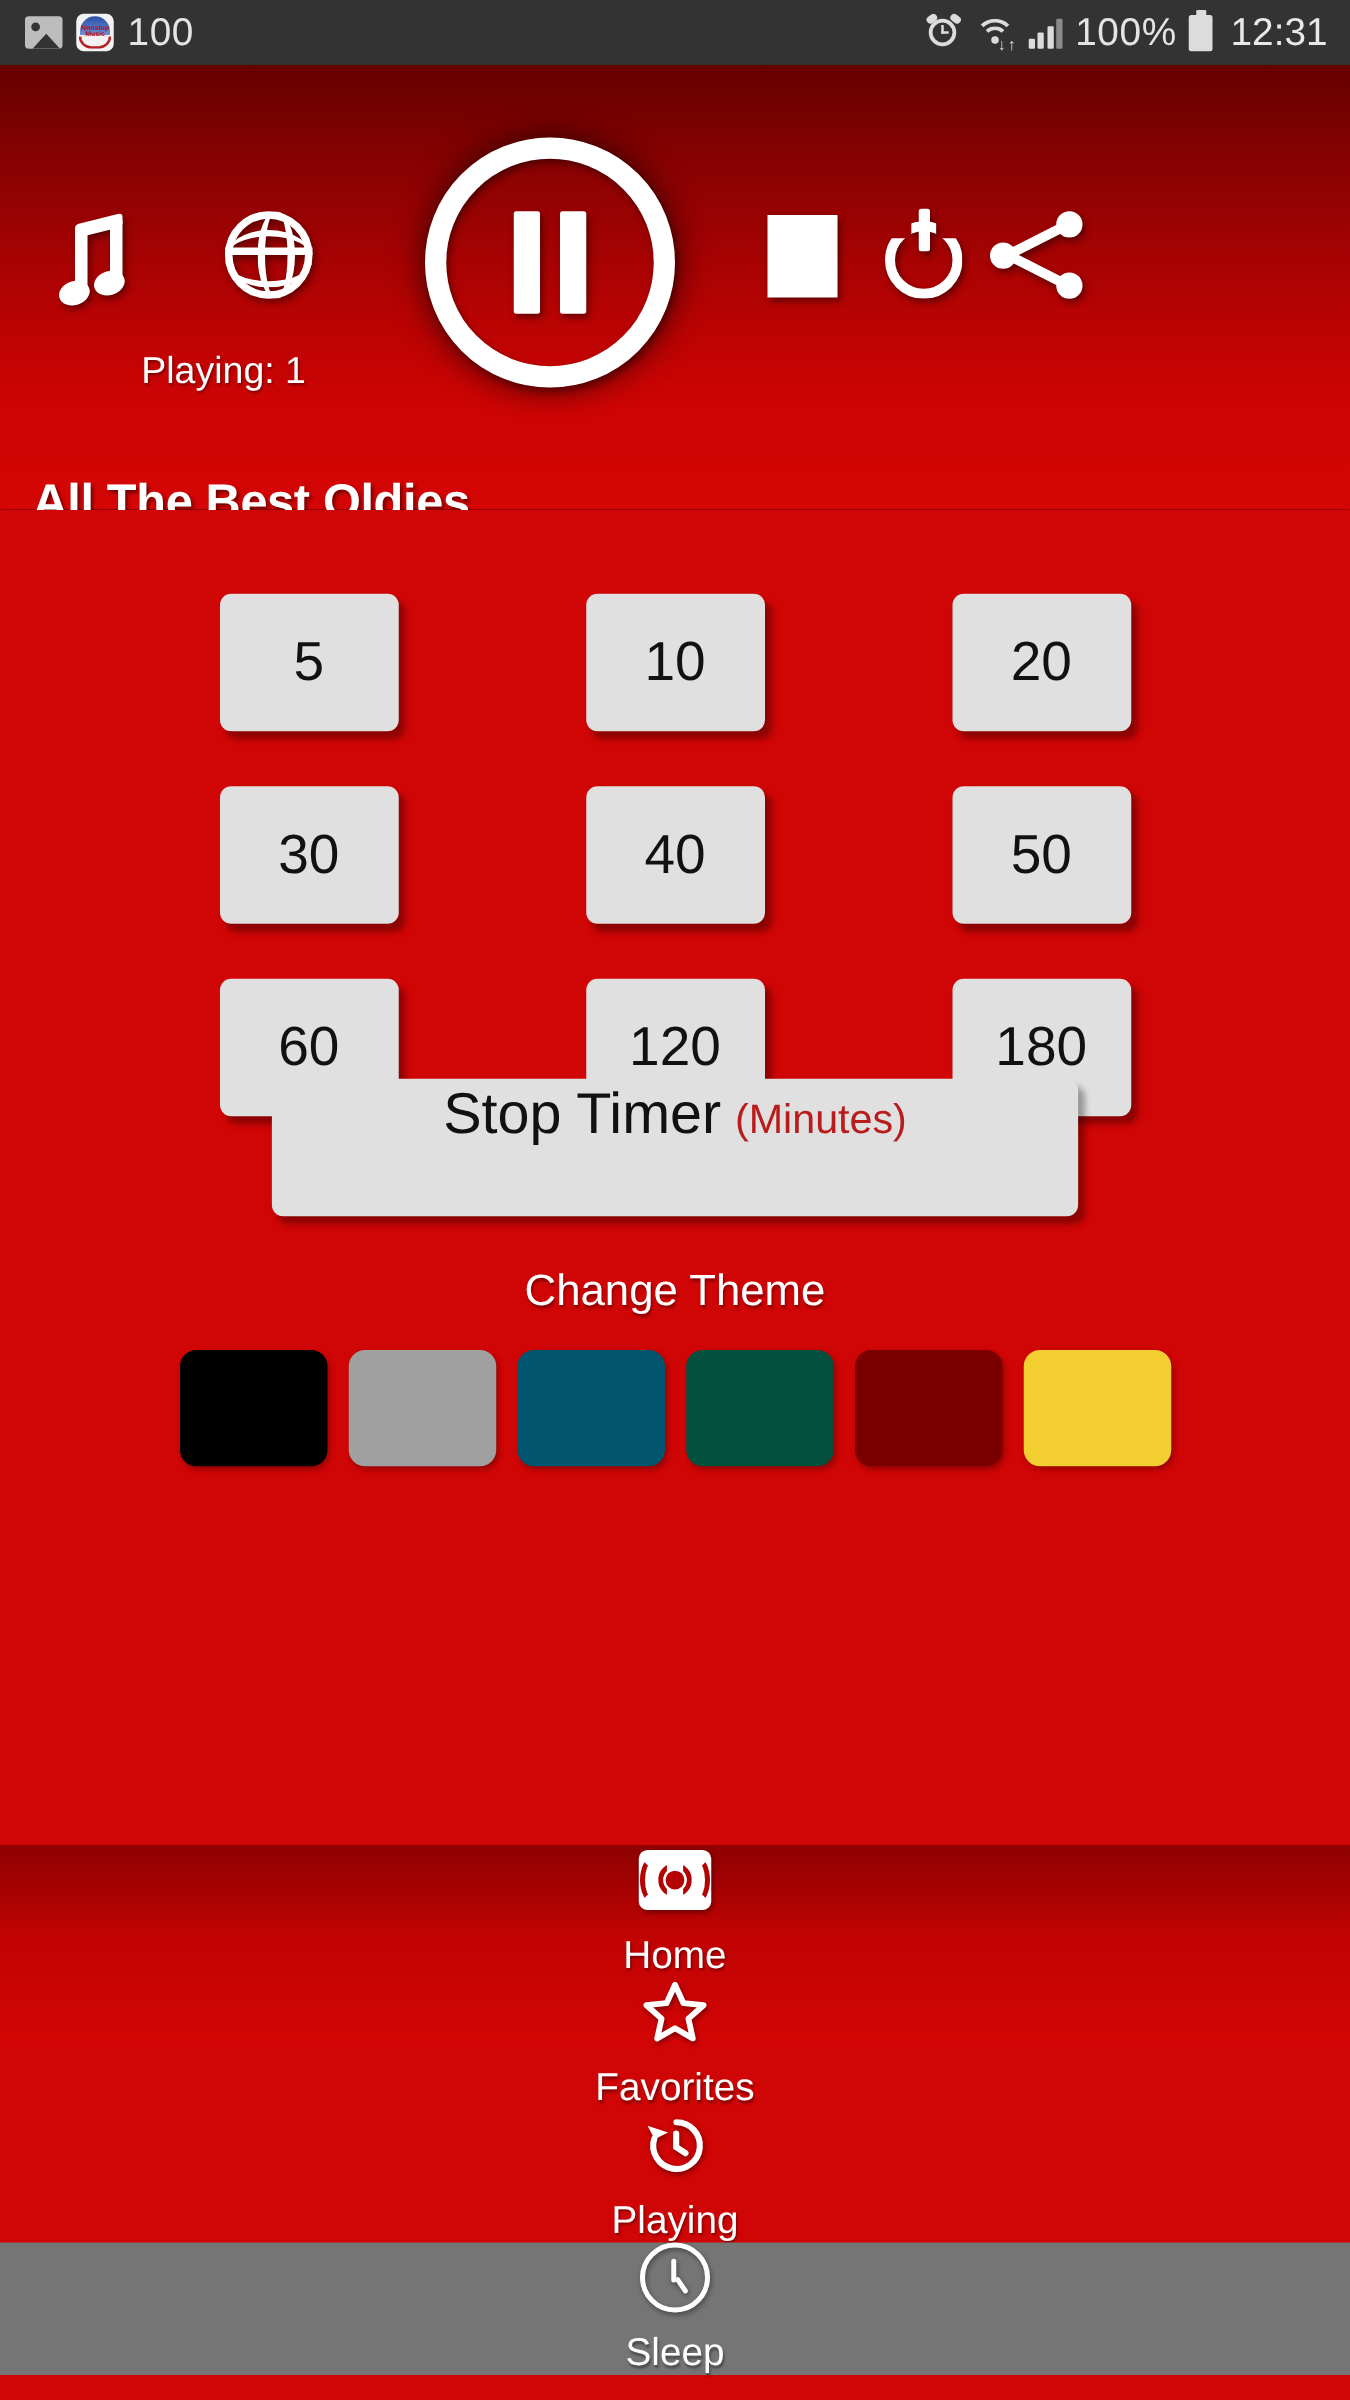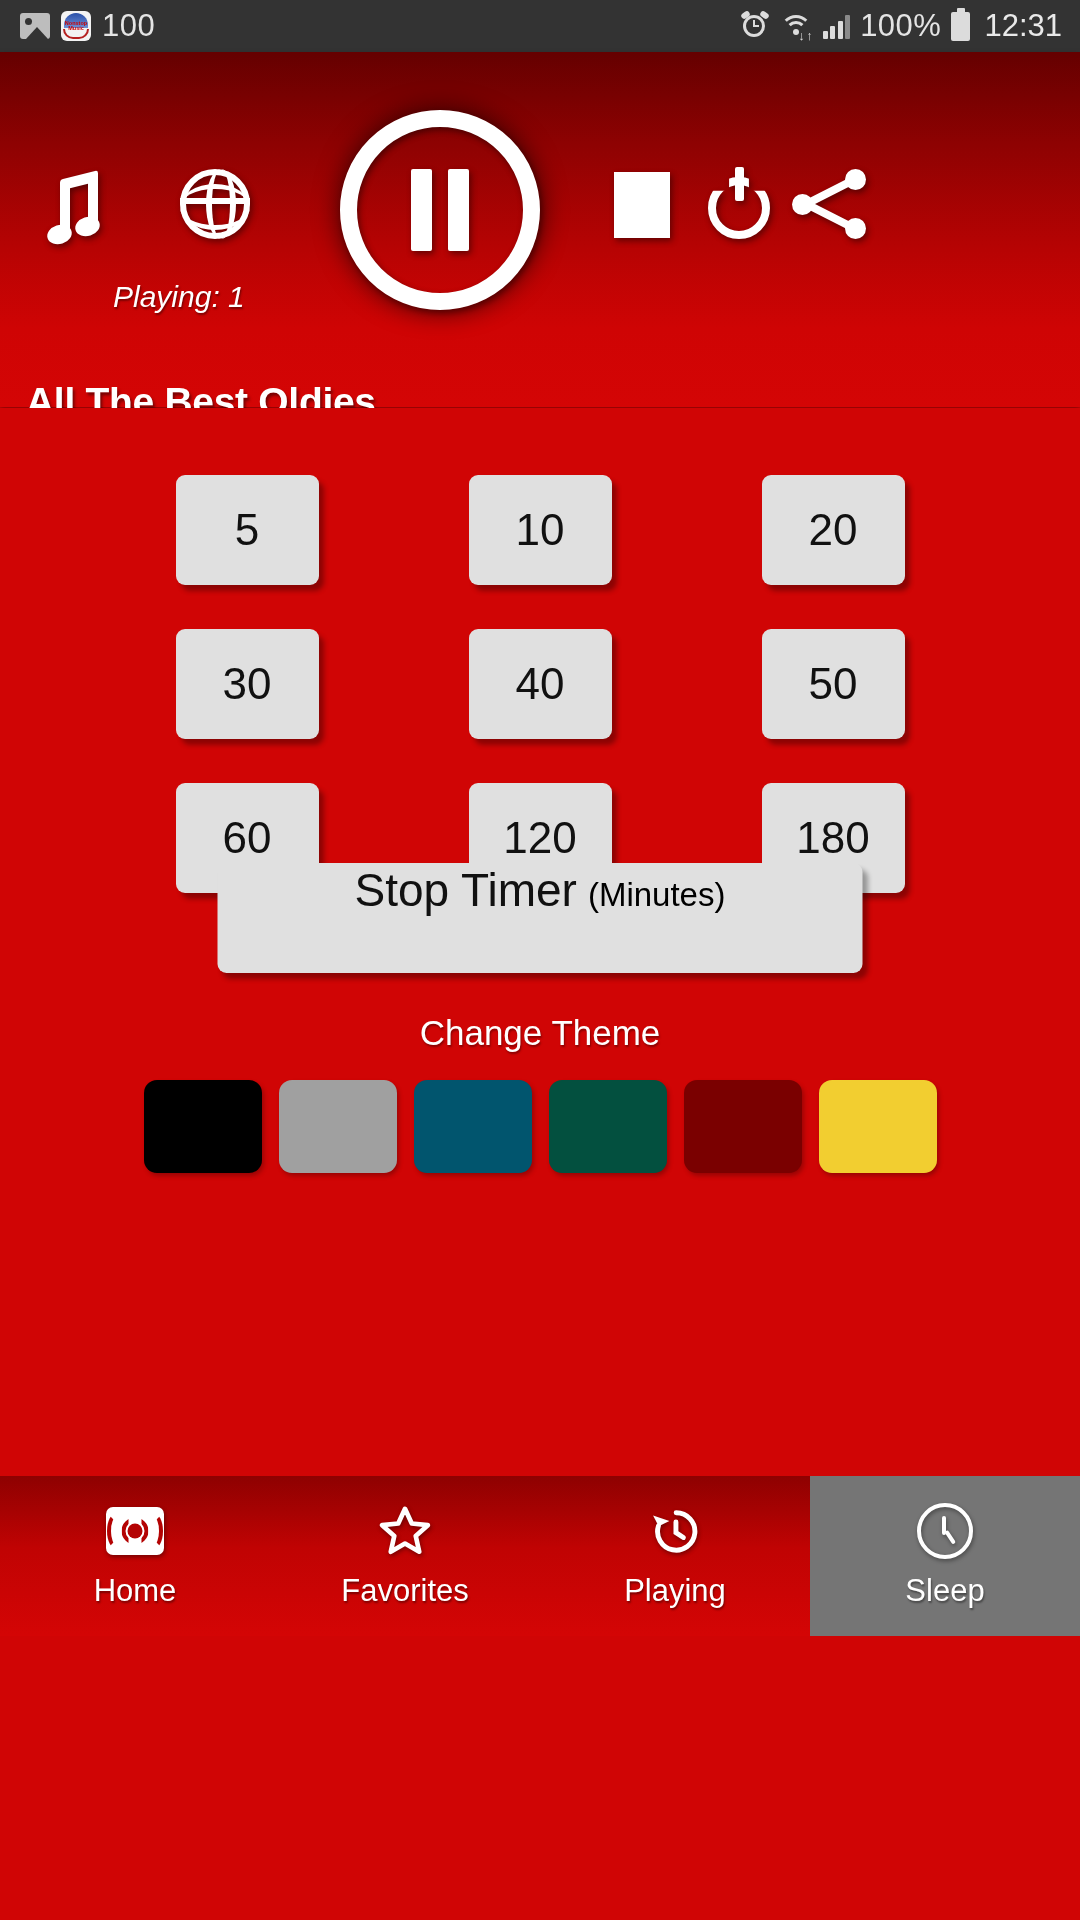--- a/index.html
+++ b/index.html
@@ -106,21 +106,21 @@
     border-radius:50%; border:8px solid #fff; clip-path: polygon(0 22%, 34% 22%, 34% 0, 66% 0, 66% 22%, 100% 22%, 100% 100%, 0 100%); }
   .ic-power .stem { position:absolute; left:31px; top:0px; width:9px; height:34px; background:#fff; border-radius:2px; }
   .ic-share { width: 74px; height: 74px; position: relative; }
   .ic-share b { position:absolute; width:21px; height:21px; border-radius:50%; background:#fff; display:block; }
   .ic-share .n1 { right:0; top:2px; } .ic-share .n2 { right:0; bottom:2px; } .ic-share .n3 { left:0; top:27px; }
   .ic-share .l1, .ic-share .l2 { position:absolute; height:8px; background:#fff; border-radius:2px; }
   .ic-share .l1 { width:46px; left:13px; top:22px; transform: rotate(-27deg); }
   .ic-share .l2 { width:46px; left:13px; top:44px; transform: rotate(27deg); }
 
   .playing-lbl { position:absolute; left:113px; top:228px; font-size: 30px; color:#fff;
-    text-shadow: 1px 2px 2px rgba(0,0,0,.4); font-style: italic; }
+    text-shadow: 1px 2px 2px rgba(0,0,0,.4); }
   .station-title { position:absolute; left:26px; top:328px; font-size: 39px; font-weight: bold;
     color:#fff; text-shadow: 2px 3px 3px rgba(0,0,0,.45); letter-spacing: -.3px; }
 
   
   .content { position:absolute; top:408px; left:0; right:0; bottom:160px; background:#d00505; }
 
   .timer-grid { position:absolute; top:67px; left:0; width:1080px; }
   .trow { display:flex; justify-content:center; gap: 150px; margin-bottom: 44px; }
   .tbtn {
     width: 143px; height: 110px; background: #e0e0e0; border-radius: 9px;
@@ -130,32 +130,32 @@
     font-family: "Liberation Sans", sans-serif;
   }
   .stop-timer {
     position:absolute; top: 455px; left: 50%; transform: translateX(-50%);
     width: 645px; height: 110px; background:#e0e0e0; border-radius: 9px; border:none;
     display:flex; align-items:baseline; justify-content:center; gap: 11px;
     box-shadow: 5px 6px 5px rgba(0,0,0,.33);
     font-family: "Liberation Sans", sans-serif;
   }
   .stop-timer .big { font-size: 46px; color:#111; }
-  .stop-timer .small { font-size: 33px; color:#000000; }
+  .stop-timer .small { font-size: 33px; color:#b91c1c; }
 
   .theme-title { position:absolute; top: 605px; width:100%; text-align:center;
     font-size: 35px; color:#fff; text-shadow: 1px 2px 2px rgba(0,0,0,.35); }
   .swatches { position:absolute; top: 672px; left: 0; width: 1080px;
     display:flex; justify-content:center; gap: 17px; }
   .swatch { width: 118px; height: 93px; border-radius: 13px; border:none;
     box-shadow: 2px 3px 4px rgba(0,0,0,.25); }
 
   
   .bottomnav { position:absolute; bottom:0; left:0; width:1080px; height:160px; display:flex;
-    background: linear-gradient(180deg,#8e0101 0%, #c00303 45%, #d40505 100%); }
+    background: linear-gradient(180deg,#8e0101 0%, #c00303 45%, #d40505 100%); flex-direction: column; }
   .navitem { flex:1; display:flex; flex-direction:column; align-items:center;
     justify-content:center; gap: 14px; }
   .navitem.active { background: #757575; text-align: center; }
   .navlabel { font-size: 31px; color:#fff; text-shadow: 1px 2px 2px rgba(0,0,0,.4); }
   .nav-ic { height: 56px; display:flex; align-items:center; justify-content:center;
     filter: drop-shadow(1px 2px 2px rgba(0,0,0,.4)); }
 
   .ic-radio { width: 58px; height: 48px; background:#fff; border-radius:7px; position:relative; }
   .ic-radio .c { position:absolute; left:50%; top:50%; transform:translate(-50%,-50%);
     width:15px; height:15px; border-radius:50%; background:#b40303; }

